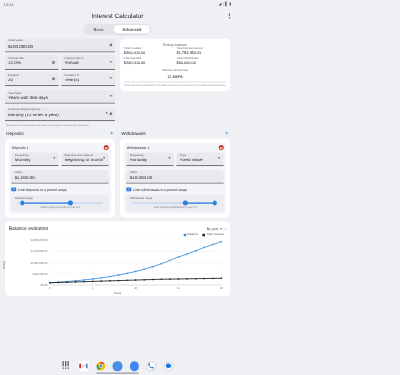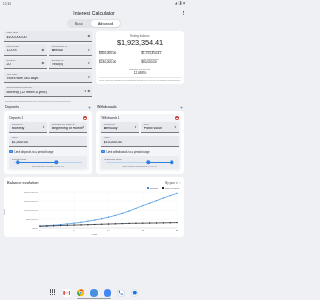--- a/index.html
+++ b/index.html
@@ -255,21 +255,20 @@
             </svg>
         </span>
       </div>
 
       <div style="font-size:2px;color:#8b8e95;line-height:1.3;padding:0 1px;">Deposits and withdrawals take place following the compounding frequency.</div>
     </div>
 
     <div class="col">
       <div class="result">
         <div class="result-label">Ending balance</div>
-        <div class="result-big">$1,923,354.41</div>
 
         <div class="stat-grid">
           <div class="stat">
             <div class="stat-k">Total invested</div>
             <div class="stat-v">$300,000.00</div>
           </div>
           <div class="stat">
             <div class="stat-k">Total interest earned</div>
             <div class="stat-v">$1,753,354.41</div>
           </div>

